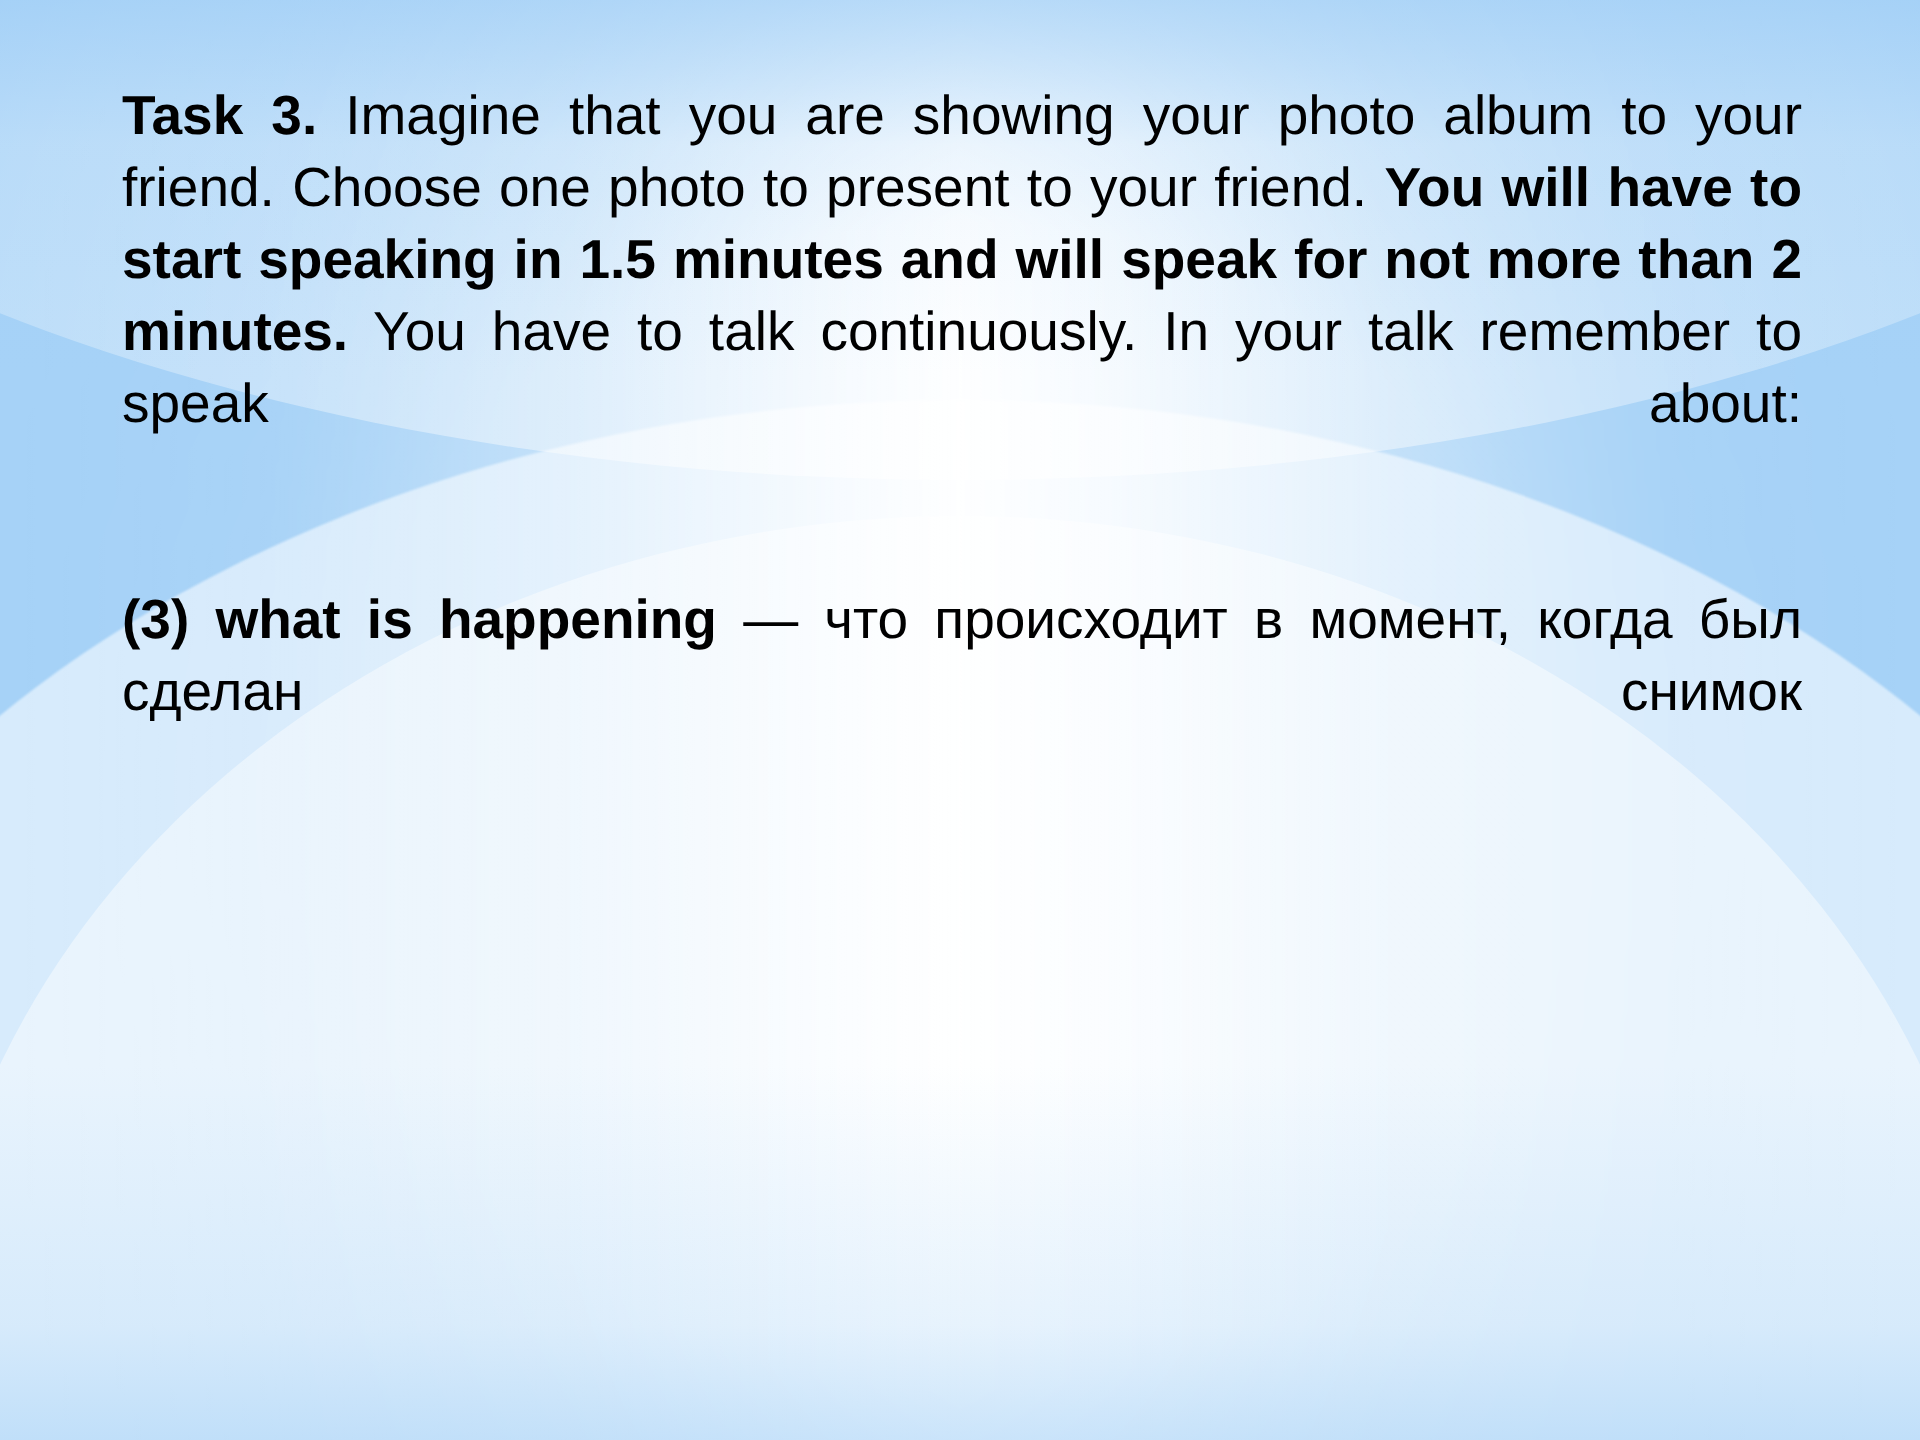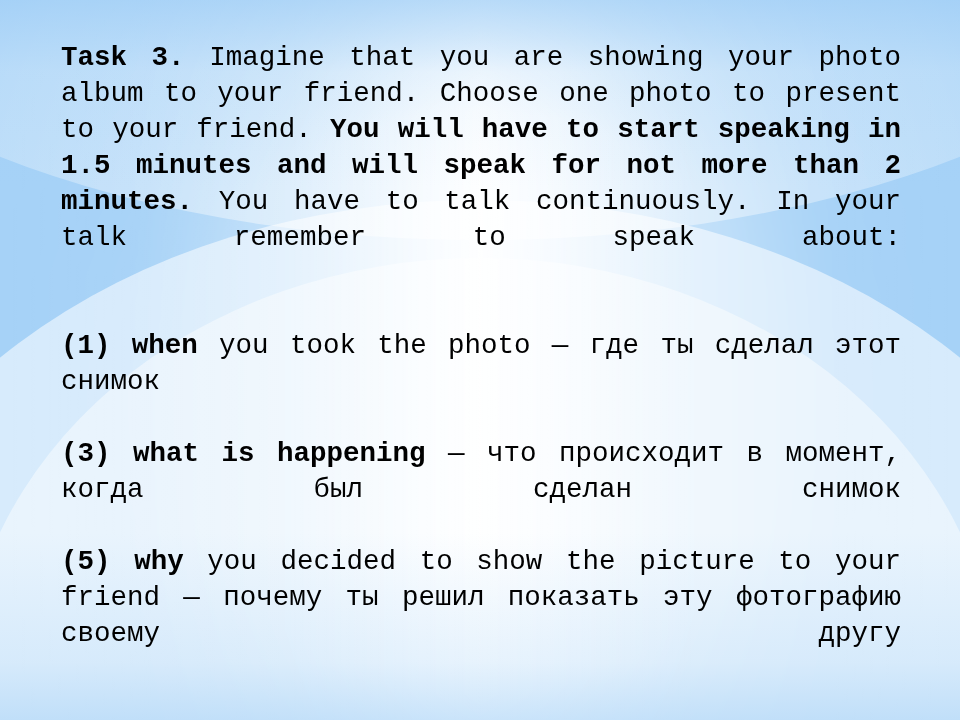--- a/index.html
+++ b/index.html
@@ -8,21 +8,21 @@
     padding: 0;
     background: #ffffff;
   }
 
   .slide {
     position: relative;
     width: 960px;
     height: 720px;
     overflow: hidden;
     background: #0ea5e9;
-    font-family: Liberation Mono, monospace;
+    font-family: Liberation Sans, sans-serif;
   }
 
   
 
   
   .bg-base {
     position: absolute;
     inset: 0;
     background: #a6d2f7;
   }
@@ -157,23 +157,21 @@
   <div class="bg-vshade"></div>
 
   <div class="content">
 
     <p class="para"><b>Task 3.</b><span> Imagine that you are showing your photo album to your friend. Choose one photo to present to your friend. </span><b>You will have to start speaking in 1.5 minutes and will speak for not more than 2 minutes.</b><span> You have to talk continuously. In your talk remember to speak about:</span></p>
 
     <div class="spacer"></div>
 
     <div class="list">
 
-      <p class="item"><b>(1) </b><b>when</b><span> you took the photo — где ты сделал этот снимок</span></p>
 
 
       <p class="item"><b>(3) </b><b>what is happening</b><span> — что происходит в момент, когда был сделан снимок</span></p>
 
 
-      <p class="item"><b>(5) </b><b>why</b><span> you decided to show the picture to your friend — почему ты решил показать эту фотографию своему другу</span></p>
 
     </div>
   </div>
 </div>
 
 </body></html>

